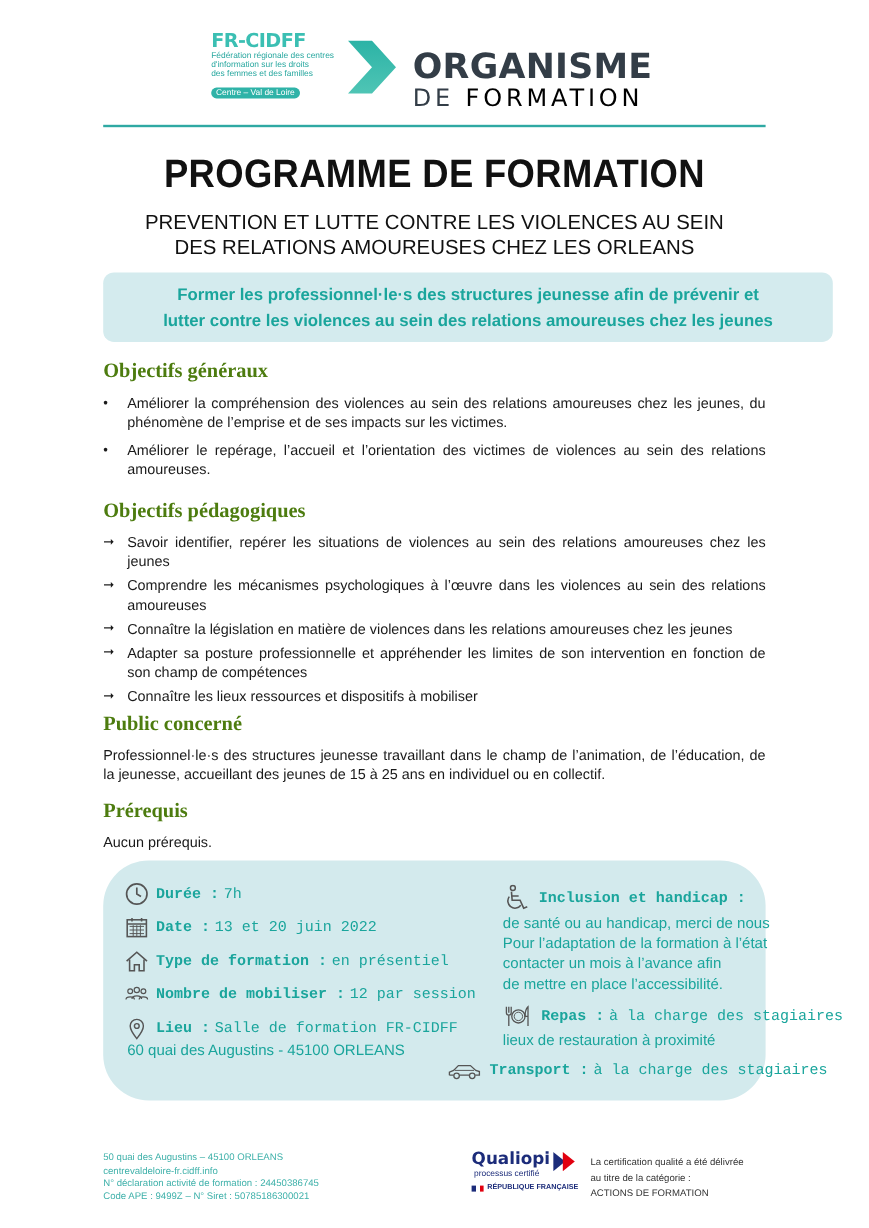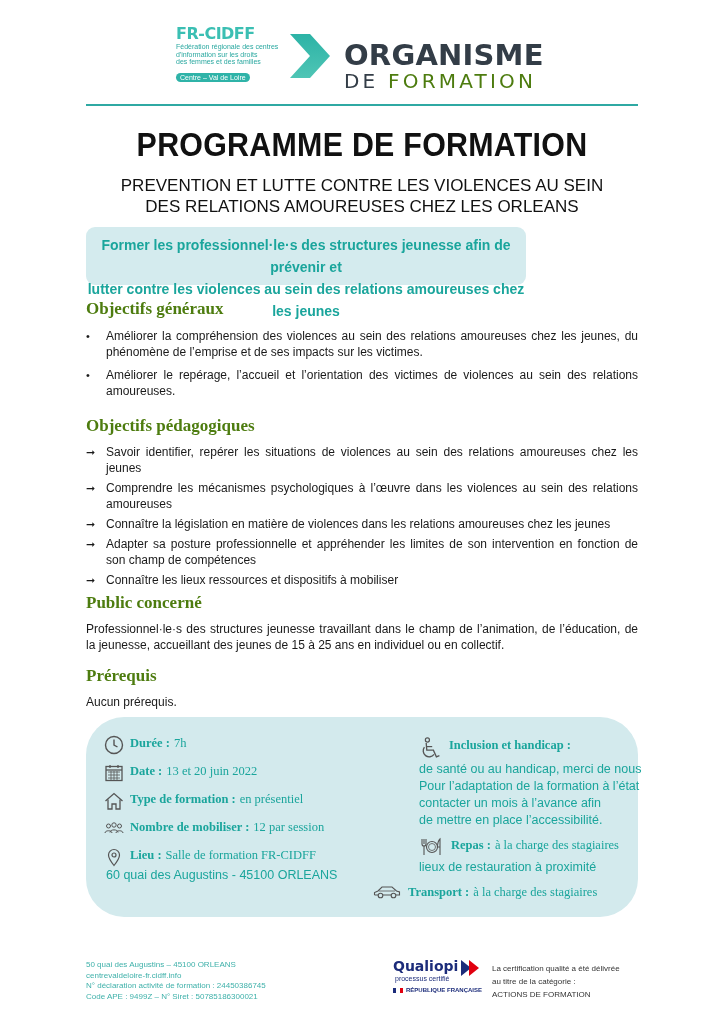--- a/index.html
+++ b/index.html
@@ -9,46 +9,46 @@
     .header { position: absolute; left: 176px; top: 26px; width: 380px; height: 58px; }
     .frcidff { position: absolute; left: 0; top: 0; width: 108px; }
     .frcidff .brand { font-family: "DejaVu Sans", sans-serif; font-size: 16px; font-weight: bold; color: #3bbfb3; letter-spacing: -0.5px; line-height: 16px; }
     .frcidff .tagline { font-size: 7px; line-height: 7.5px; color: #2aa8a0; margin-top: 1px; }
     .frcidff .region { display: inline-block; margin-top: 2px; background: #2fb3a8; color: #ffffff; font-size: 7px; line-height: 9px; padding: 0 4px; border-radius: 5px; }
     .chevron { position: absolute; left: 110px; top: 6px; width: 48px; height: 48px; }
     .org { position: absolute; left: 168px; top: 14px; }
     .org .l1 { font-family: "DejaVu Sans", sans-serif; font-weight: bold; font-size: 29px; line-height: 30px; color: #333d47; letter-spacing: 0.2px; }
     .org .l2 { font-family: "DejaVu Sans", sans-serif; font-size: 20px; line-height: 22px; letter-spacing: 3.2px; color: #333d47; }
     .org .l2 .de { color: #333d47; }
-    .org .l2 .form { color: #4d7c0f; margin-top: 19px; }
+    .org .l2 .form { color: #000000; margin-top: 19px; }
 
     .top-rule { position: absolute; left: 86px; top: 104px; width: 552px; height: 2px; background: #2fa9a3; }
 
     .main-title { position: absolute; left: 0; width: 724px; top: 126px; text-align: center; font-family: "Liberation Sans", sans-serif; font-weight: bold; font-size: 33px; letter-spacing: 0.3px; color: #111; transform: scaleX(0.92); }
     .sub-title { position: absolute; left: 0; width: 724px; top: 175px; text-align: center; font-family: "Liberation Sans", sans-serif; font-size: 17px; line-height: 21px; color: #111; }
 
-    .aim-box { position: absolute; left: 86px; top: 227px; width: 440px; height: 58px; background: #d4ebee; border-radius: 9px; text-align: center; padding-top: 7px; }
+    .aim-box { position: absolute; left: 86px; top: 227px; width: 608px; height: 58px; background: #d4ebee; border-radius: 9px; text-align: center; padding-top: 7px; }
     .aim-box p { font-family: "Liberation Sans", sans-serif; font-weight: bold; font-size: 14px; line-height: 22px; color: #1aa59c; }
 
     .section-title { position: absolute; left: 86px; font-family: Liberation Serif, serif; font-weight: bold; font-size: 17px; color: #4d7c0f; }
     .body-text { font-family: "Liberation Sans", sans-serif; font-size: 12px; line-height: 16px; color: #1a1a1a; }
 
     .list { position: absolute; left: 86px; width: 552px; list-style: none; }
     .list li { position: relative; padding-left: 20px; text-align: justify; }
     .list .marker { position: absolute; left: 0; top: 0; font-size: 11px; }
     .gen-list li { margin-bottom: 7px; }
     .ped-list li { margin-bottom: 4px; }
 
     .para { position: absolute; left: 86px; width: 552px; }
 
     .info-box { position: absolute; left: 86px; top: 717px; width: 552px; height: 200px; background: #d3eaed; border-radius: 38px 38px 38px 38px; }
     .info-col { position: absolute; }
     .info-left { left: 18px; top: 18px; width: 270px; }
     .info-right { left: 286px; top: 20px; width: 262px; }
-    .info-row { display: flex; font-family: Liberation Serif, serif; font-size: 12.5px; line-height: 17px; color: #1aa59c; margin-bottom: 8px; white-space: nowrap; }
+    .info-row { display: flex; align-items: center; font-family: Liberation Mono, monospace; font-size: 12.5px; line-height: 17px; color: #1aa59c; margin-bottom: 8px; white-space: nowrap; }
     .info-row .k { font-weight: bold; margin-right: 4px; }
     .info-icon { width: 20px; height: 20px; margin-right: 6px; flex: 0 0 auto; }
     .info-line { font-family: "Liberation Sans", sans-serif; font-size: 12.5px; line-height: 17px; color: #1aa59c; white-space: nowrap; }
     .info-right .block { margin-bottom: 8px; margin-left: 47px; }
 
     .footer-left { position: absolute; left: 86px; top: 960px; }
     .footer-left div { font-family: "Liberation Sans", sans-serif; font-size: 8px; line-height: 10.5px; color: #3fb1aa; }
     .qualiopi { position: absolute; left: 393px; top: 958px; width: 92px; height: 44px; }
     .qualiopi .q-title { font-family: "DejaVu Sans", sans-serif; font-weight: bold; font-size: 14px; color: #1c2c7a; line-height: 16px; }
     .qualiopi .q-sub { font-size: 7px; color: #1c2c7a; line-height: 9px; margin-left: 2px; }

